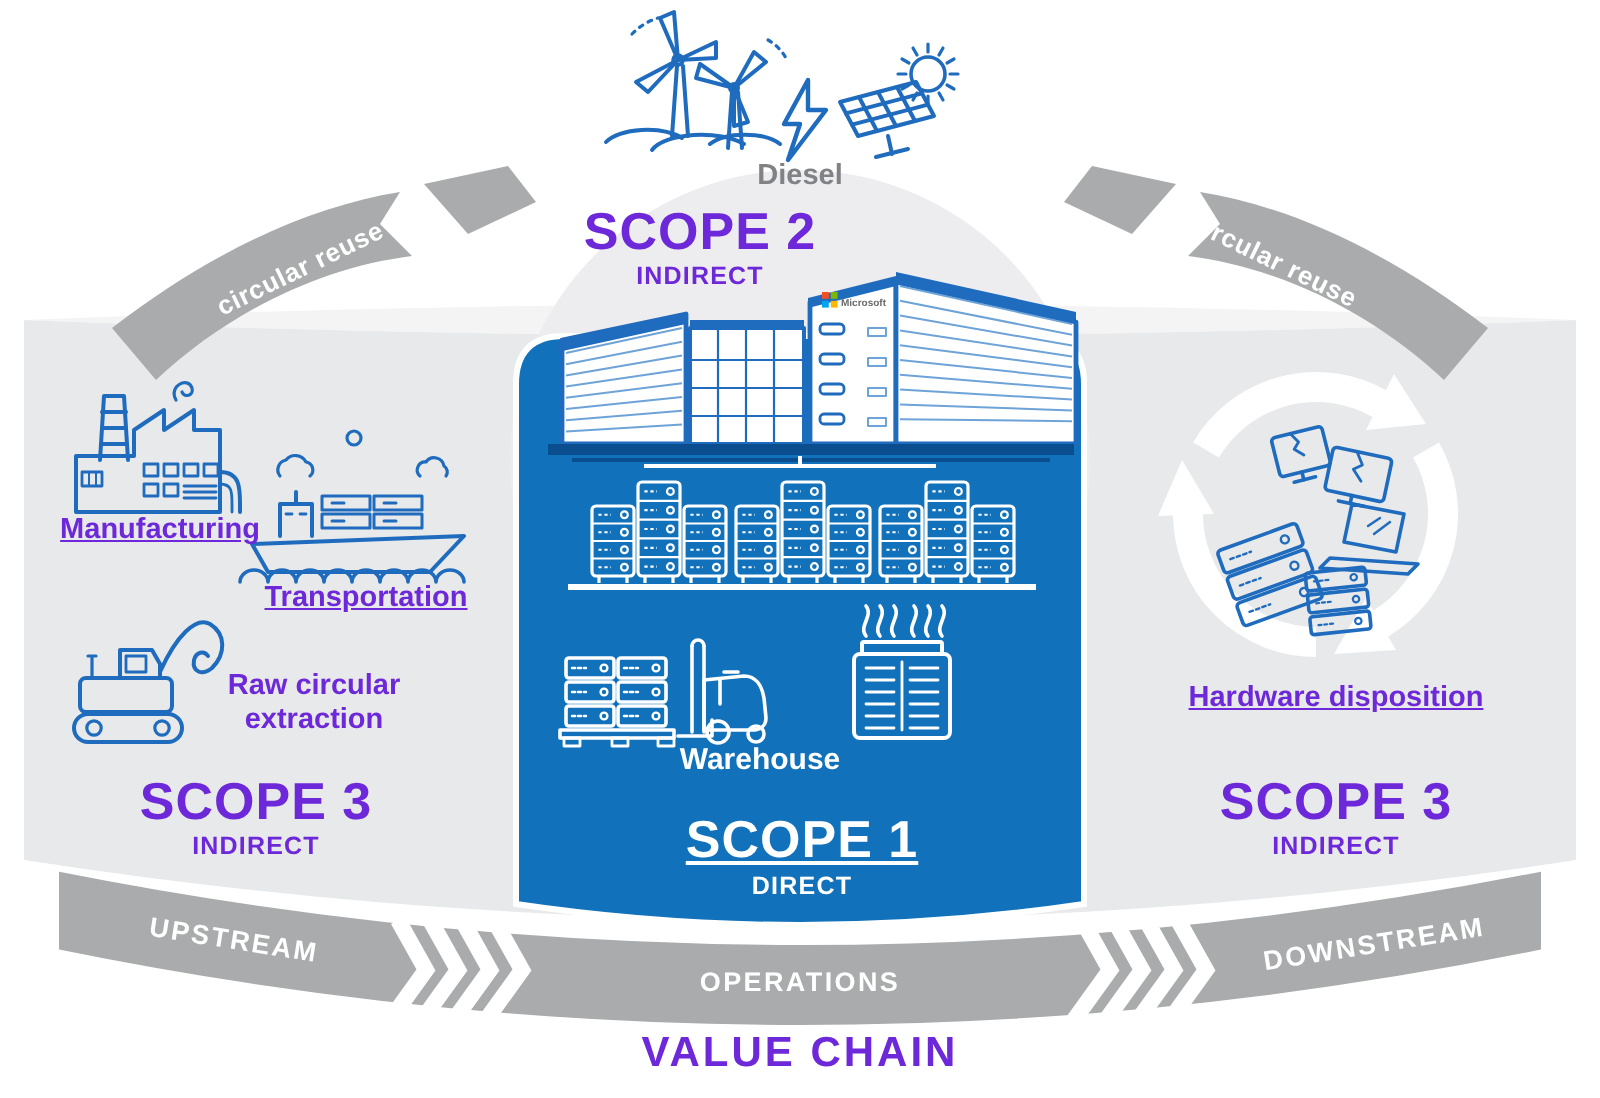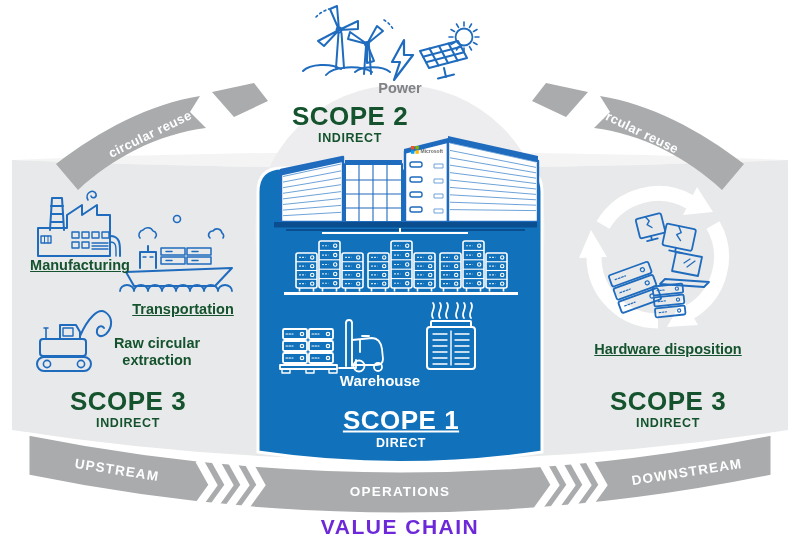--- a/index.html
+++ b/index.html
@@ -1,20 +1,20 @@
 <!DOCTYPE html>
 <html><head>
 <meta charset="utf-8">
 <style>
   html,body{margin:0;padding:0;background:#fff;}
   .stage{position:relative;width:800px;height:549px;background:#fff;overflow:hidden;
          font-family:"Liberation Sans",sans-serif;}
   .stage svg{position:absolute;left:0;top:0;}
   .lbl{position:absolute;font-weight:700;white-space:nowrap;text-align:center;
-       transform:translate(-50%,-50%);color:#14532d;z-index:5;}
+       transform:translate(-50%,-50%);color:#6d28d9;z-index:5;}
   .white{color:#ffffff;}
   .big{font-size:26px;letter-spacing:0.5px;}
   .sub{font-size:12.5px;letter-spacing:0.6px;}
   .item{font-size:14.5px;text-decoration:underline;}
   .item2{font-size:14.5px;line-height:17px;}
   .bandtxt{font-size:13.5px;letter-spacing:1.2px;}
   .reusetxt{font-size:13px;letter-spacing:0.4px;}
   .whlbl{font-size:15px;}
   .power{font-size:14.5px;color:#808285;}
   .vchain{font-size:21px;letter-spacing:1.5px;color:#6d28d9;}
@@ -487,26 +487,26 @@
       <circle cx="678" cy="289.5" r="1.6" stroke-width="1.1"></circle>
           <circle cx="678" cy="300.5" r="1.6" stroke-width="1.1"></circle>
           <circle cx="678" cy="311.5" r="1.6" stroke-width="1.1"></circle>
       <line x1="658" y1="289.5" x2="666" y2="289.5" stroke-dasharray="1.5,1.4" stroke-width="1.1"></line>
       <line x1="658" y1="300.5" x2="666" y2="300.5" stroke-dasharray="1.5,1.4" stroke-width="1.1"></line>
       <line x1="658" y1="311.5" x2="666" y2="311.5" stroke-dasharray="1.5,1.4" stroke-width="1.1"></line>
     </g>
   </g>
 </svg>
 
-<div class="lbl power" style="left:400px;top:88px;">Power</div>
+<div class="lbl power" style="left:400px;top:88px;">Diesel</div>
 <div class="lbl big" style="left:350px;top:116px;">SCOPE 2</div>
 <div class="lbl sub" style="left:350px;top:138px;">INDIRECT</div>
 
 <div class="lbl item" style="left:80px;top:265px;">Manufacturing</div>
-<div class="lbl item" style="left:183px;top:309px;">Transportation</div>
+<div class="lbl item" style="left:183px;top:299px;">Transportation</div>
 <div class="lbl item2" style="left:157px;top:352px;">
   <span style="display:block;">Raw circular</span>
   <span style="display:block;">extraction</span>
 </div>
 <div class="lbl big" style="left:128px;top:401px;">SCOPE 3</div>
 <div class="lbl sub" style="left:128px;top:423px;">INDIRECT</div>
 
 <div class="lbl whlbl white" style="left:338px;top:380px;margin-left:42px;">Warehouse</div>
 <div class="lbl big white" style="left:401px;top:420px;text-decoration:underline;">SCOPE 1</div>
 <div class="lbl sub white" style="left:401px;top:443px;text-align:right;">DIRECT</div>

